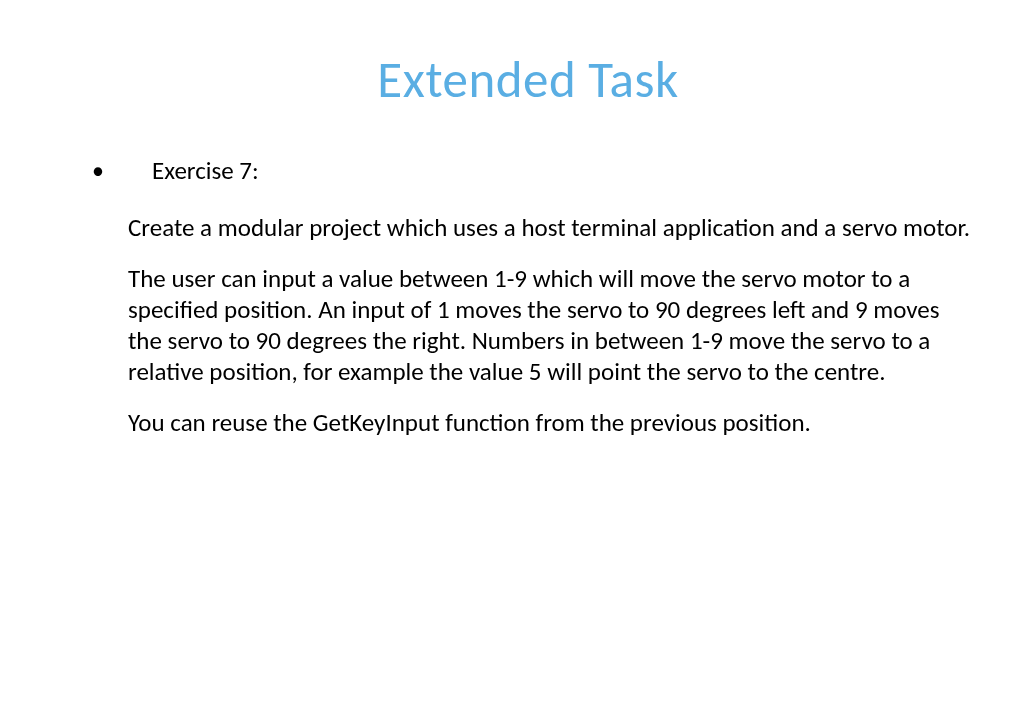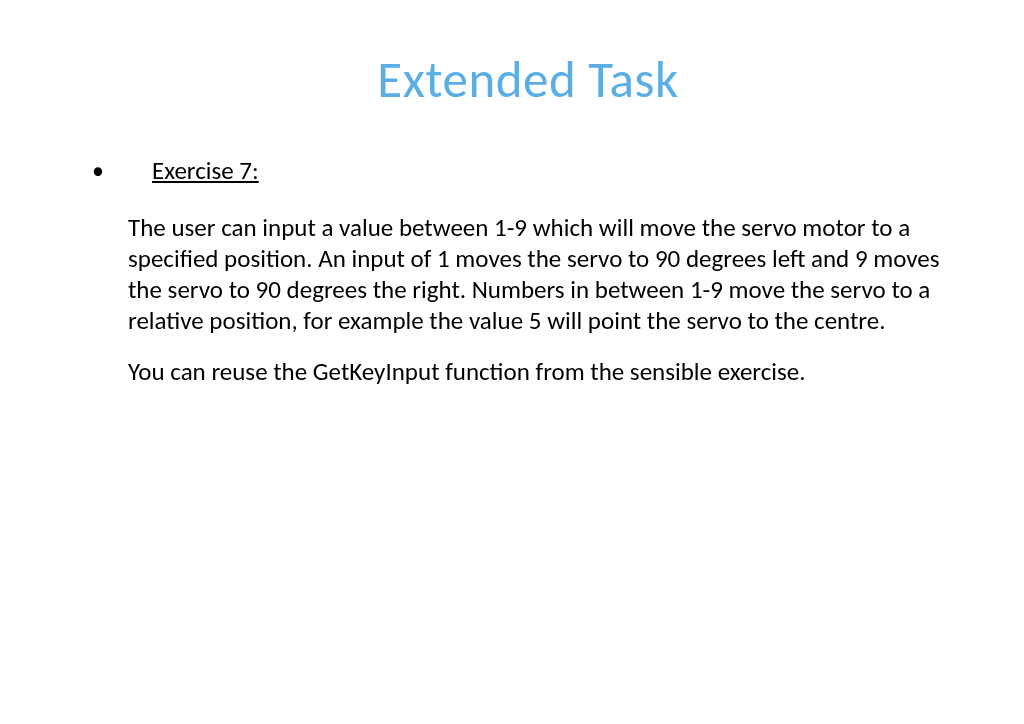--- a/index.html
+++ b/index.html
@@ -32,21 +32,20 @@
       flex-shrink: 0;
       font-size: 24px;
       line-height: 1.2;
       color: #000;
       padding-top: 2px;
     }
     .bullet-label {
       font-size: 25px;
       color: #000;
       line-height: 1.25;
-      text-decoration: underline;
     }
     .para {
       padding-left: 44px;
       font-size: 25px;
       color: #000;
       line-height: 1.24;
       margin-bottom: 20px;
     }
   </style>
 </head>
@@ -54,16 +53,17 @@
 
 <div class="title">Extended Task</div>
 
 <div class="content">
 
   <div class="bullet-row">
     <div class="bullet">•</div>
     <div class="bullet-label">Exercise 7:</div>
   </div>
 
+  <div class="para">Create a modular project which uses a host terminal application and a servo motor.</div>
   <div class="para">The user can input a value between 1-9 which will move the servo motor to a specified position. An input of 1 moves the servo to 90 degrees left and 9 moves the servo to 90 degrees the right. Numbers in between 1-9 move the servo to a relative position, for example the value 5 will point the servo to the centre.</div>
-  <div class="para">You can reuse the GetKeyInput function from the sensible exercise.</div>
+  <div class="para">You can reuse the GetKeyInput function from the previous position.</div>
 
 </div>
 
 </body></html>

